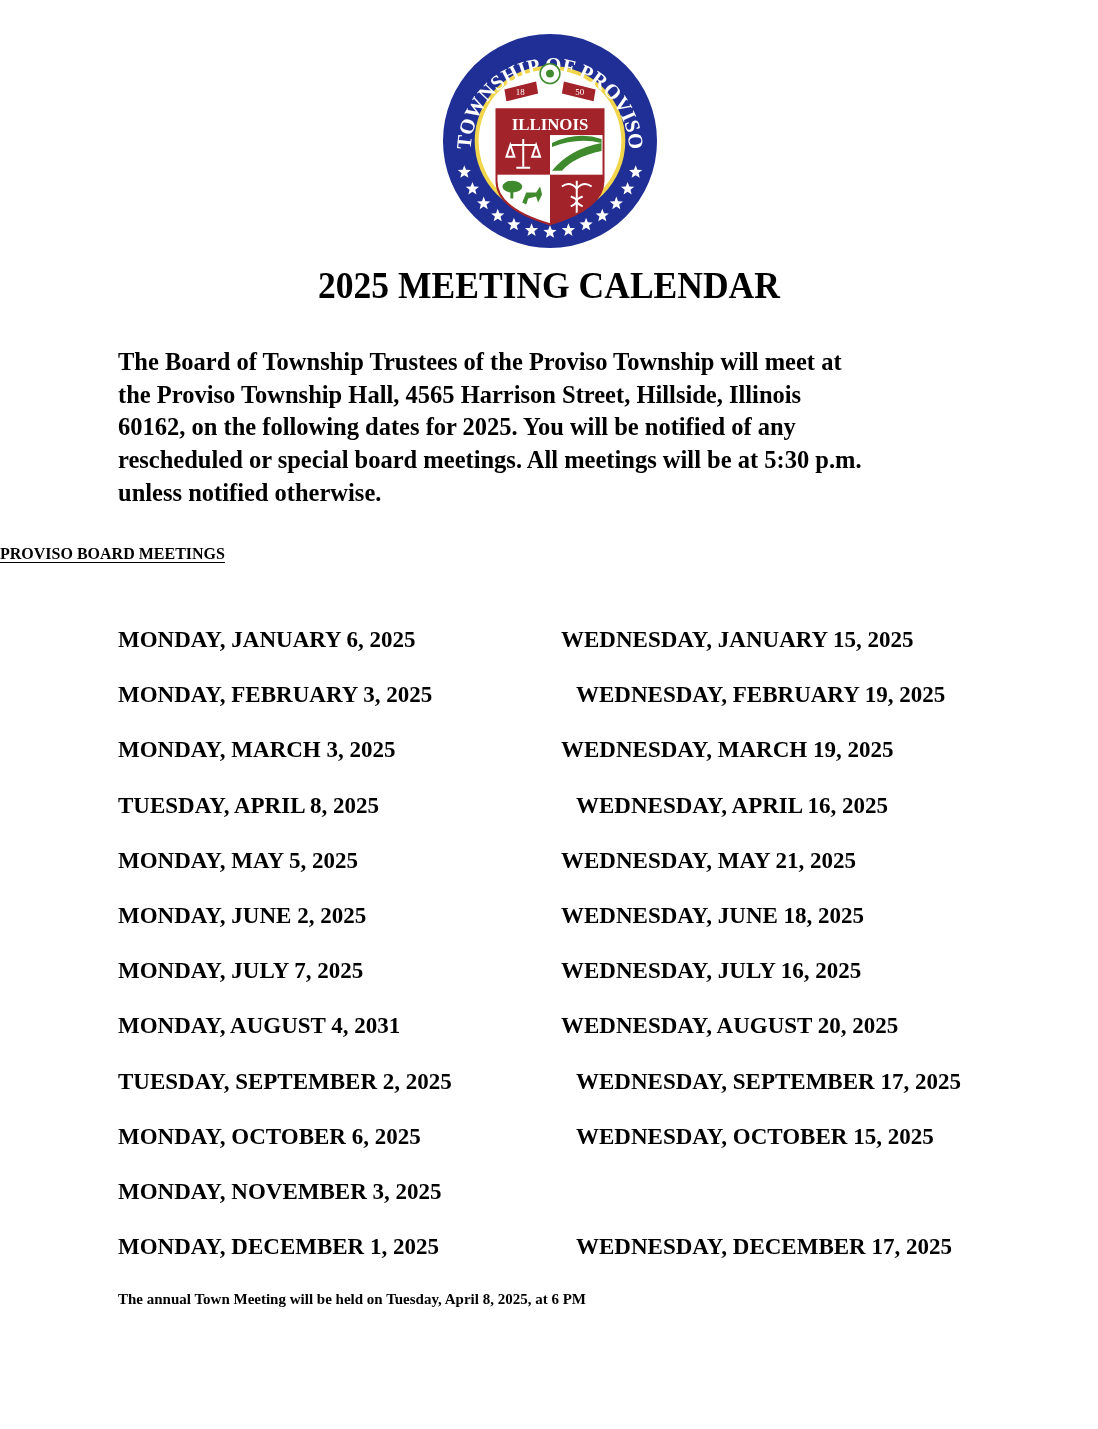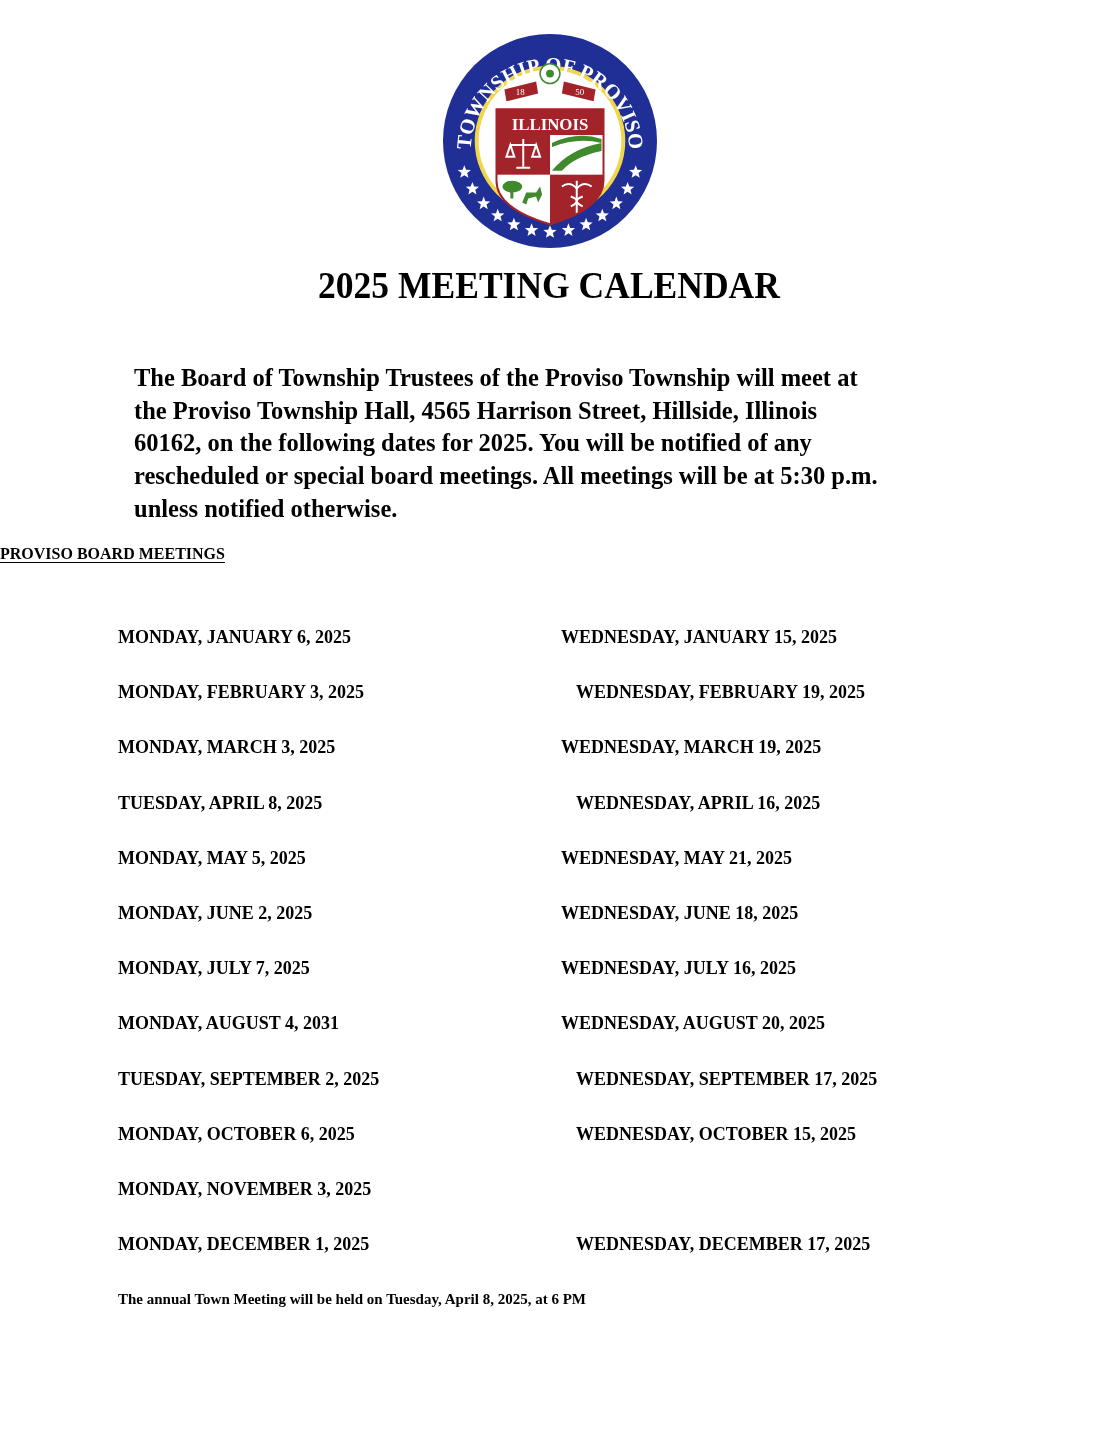--- a/index.html
+++ b/index.html
@@ -35,21 +35,21 @@
       transform: scaleX(0.96);
     }
     .intro {
       position: absolute;
       left: 118px;
       top: 346px;
       width: 900px;
       font-weight: bold;
       font-size: 24.5px;
       line-height: 32.7px;
-      margin: 16px;
+      margin: 0;
       white-space: pre-line;
     }
     .section-heading {
       position: absolute;
       left: 0;
       width: 1098px;
       top: 545px;
       text-align: left;
       font-weight: bold;
       font-size: 16px;
@@ -63,21 +63,21 @@
       top: 627px;
       width: 900px;
       margin: 0;
       padding: 0;
       list-style: none;
     }
     .meeting-row {
       position: relative;
       height: 55.2px;
       font-weight: bold;
-      font-size: 18px;
+      font-size: 23px;
     }
     .meeting-row .col-a {
       position: absolute;
       left: 0;
       top: 0;
       white-space: nowrap;
     }
     .meeting-row .col-b {
       position: absolute;
       left: 443px;

